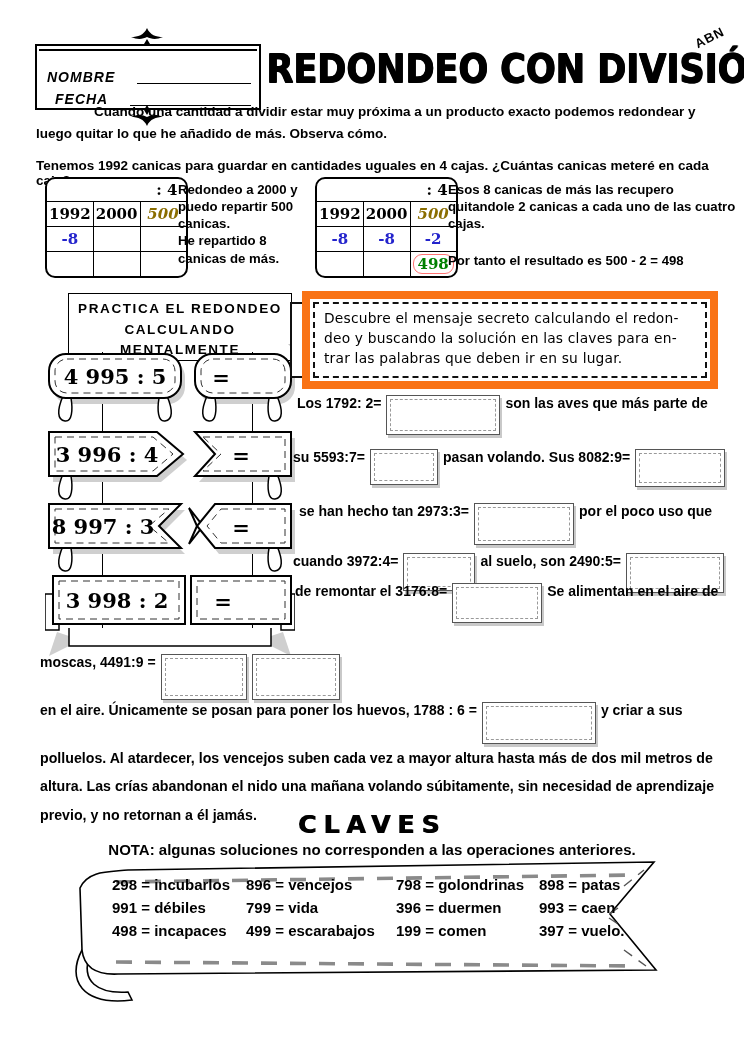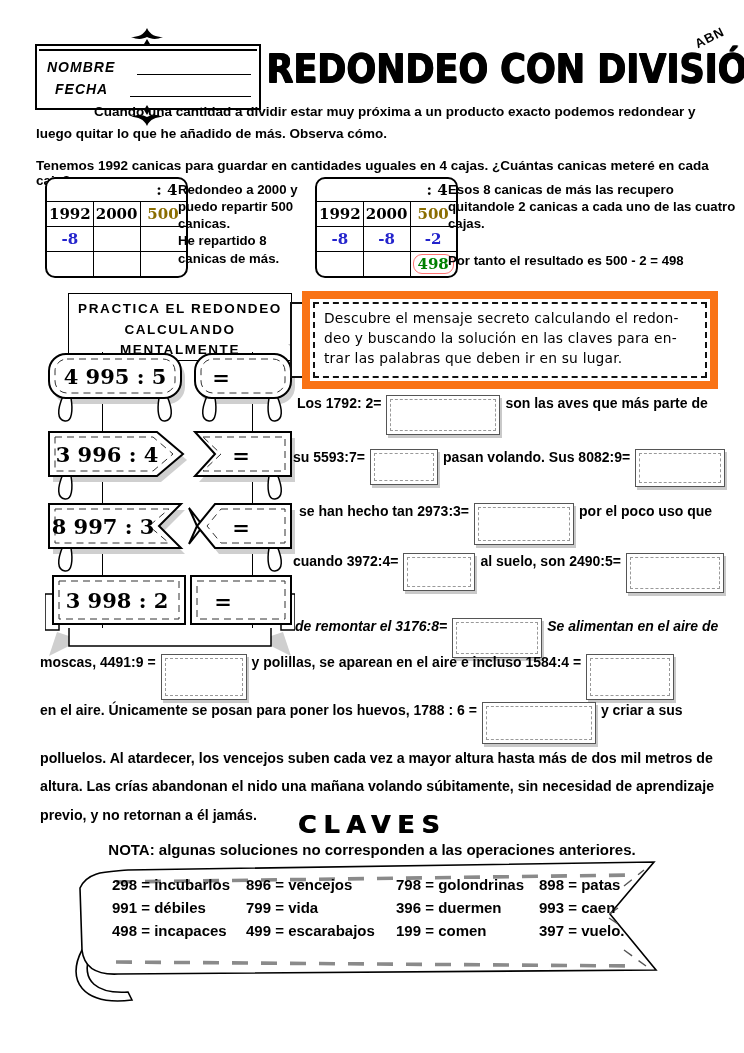--- a/index.html
+++ b/index.html
@@ -2,21 +2,21 @@
 <html><head>
 <meta charset="utf-8">
 <style>
   html,body{margin:0;padding:0;background:#fff;}
   .page{position:relative;width:744px;height:1053px;background:#fff;overflow:hidden;
         font-family:"Liberation Sans",sans-serif;color:#000;}
 
   
   .namebox{position:absolute;left:35px;top:44px;width:222px;height:62px;border:2px solid #000;background:#fff;}
   .namebox::before{content:"";position:absolute;left:2px;right:2px;top:3px;border-top:2px solid #000;}
-  .nrow{display:flex;align-items:flex-end;margin:13px 8px 0 10px;gap:22px;}
+  .nrow{display:flex;align-items:flex-start;margin:23px 8px 0 10px;gap:22px;}
   .nrow.second{margin-top:6px;margin-left:18px;}
   .nlabel{font-style:italic;font-weight:800;font-size:14px;letter-spacing:1px;}
   .nline{flex:1;border-bottom:1.5px solid #000;height:14px;}
   .ornament{position:absolute;width:34px;height:22px;}
   .ornament svg{width:100%;height:100%;}
 
   
   .title{position:absolute;left:266px;top:46px;width:472px;text-align:center;
          font-family:"DejaVu Sans",sans-serif;font-weight:900;font-size:35px;
          letter-spacing:0px;transform:scaleY(1.12);transform-origin:top;
@@ -27,21 +27,21 @@
   .intro{position:absolute;left:36px;top:101px;width:694px;font-size:13.5px;font-weight:700;
          line-height:1.6;text-indent:58px;margin:0;}
   .problem{position:absolute;left:28px;top:150px;width:706px;font-size:13.5px;font-weight:700;margin:8px;}
 
   
   .extable{position:absolute;border:2px solid #000;border-radius:10px;overflow:hidden;background:#fff;}
   .extable table{border-collapse:collapse;margin:-1px;}
   .extable td{border:1.5px solid #000;width:41px;height:24px;text-align:center;
               font-family:"DejaVu Serif",serif;font-size:15px;font-weight:700;padding:0 2px;}
   .extable td.hdr{text-align:right;padding-right:8px;height:22px;}
-  .olive{color:#8a6d00;}
+  .olive{color:#8a6d00;font-style:italic;}
   .blue{color:#2323cc;}
   .resultbadge{display:inline-block;border:1.6px solid #ff7373;border-radius:9px;
                padding:0 4px;color:#008000;line-height:1.2;}
   .exnote{position:absolute;font-size:13.2px;font-weight:700;line-height:1.3;margin:0;}
 
   
   .practica{position:absolute;left:68px;top:293px;width:222px;height:66px;border:1.5px solid #000;
             display:flex;flex-direction:column;justify-content:flex-end;text-align:center;
             font-size:13.5px;font-weight:600;letter-spacing:1.6px;line-height:1.5;background:#fff;}
   .pole{position:absolute;width:0;border-left:1.6px solid #000;}
@@ -264,30 +264,29 @@
     <span>por el poco uso que</span>
   </div>
 
   <div class="sline" style="left:293px;top:553px;">
     <span>cuando 3972:4=</span>
     <span class="ansbox" style="width:70px;height:36px;"></span>
     <span>al suelo, son 2490:5=</span>
     <span class="ansbox" style="width:96px;height:38px;"></span>
   </div>
 
-  <div class="sline" style="left:295px;top:618px;font-style:italic;">
+  <div class="sline" style="left:295px;top:583px;">
     <span>de remontar el 3176:8=</span>
     <span class="ansbox" style="width:88px;height:38px;"></span>
     <span>Se alimentan en el aire de</span>
   </div>
 
   <div class="sline" style="left:40px;top:654px;">
     <span>moscas, 4491:9 =</span>
     <span class="ansbox" style="width:84px;height:44px;"></span>
-    <span>y polillas, se aparean en el aire e incluso 1584:4 =</span>
     <span class="ansbox" style="width:86px;height:44px;"></span>
   </div>
 
   <div class="sline" style="left:40px;top:702px;">
     <span>en el aire. Únicamente se posan para poner los huevos, 1788 : 6 =</span>
     <span class="ansbox" style="width:112px;height:40px;"></span>
     <span>y criar a sus</span>
   </div>
 
   <p class="closing">polluelos. Al atardecer, los vencejos suben cada vez a mayor altura hasta más de dos mil metros de altura. Las crías abandonan el nido una mañana volando súbitamente, sin necesidad de aprendizaje previo, y no retornan a él jamás.</p>

